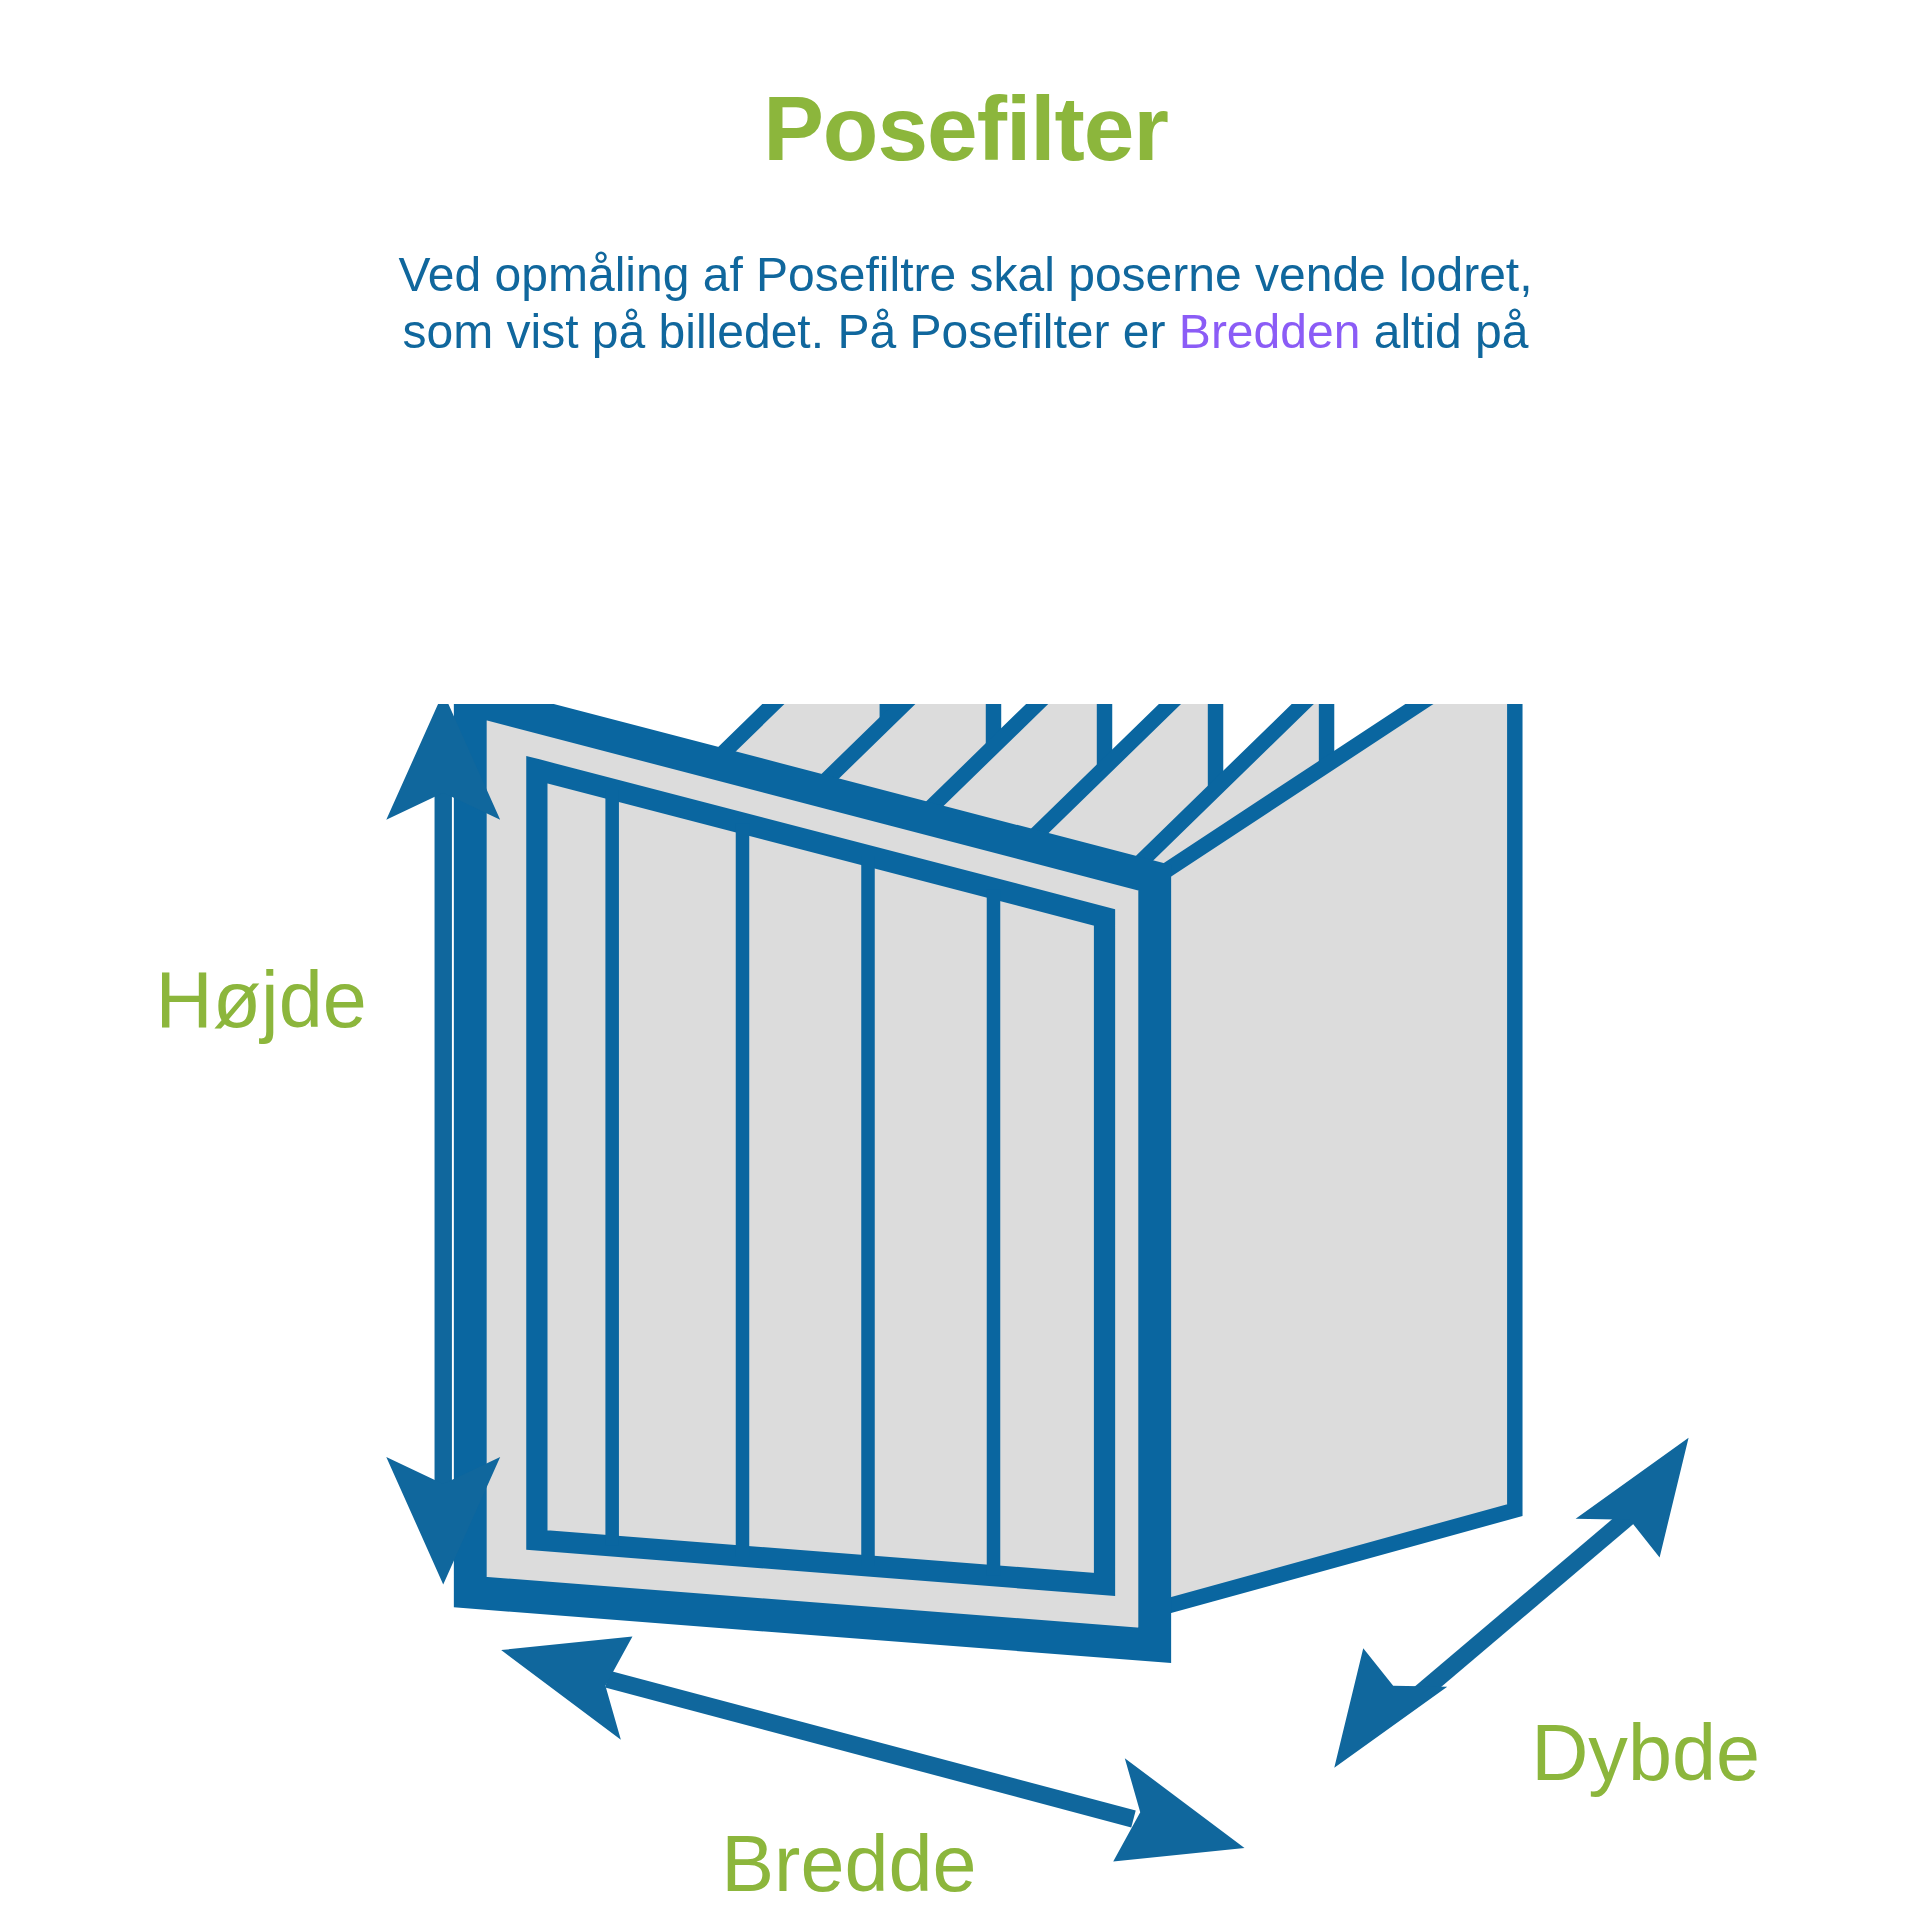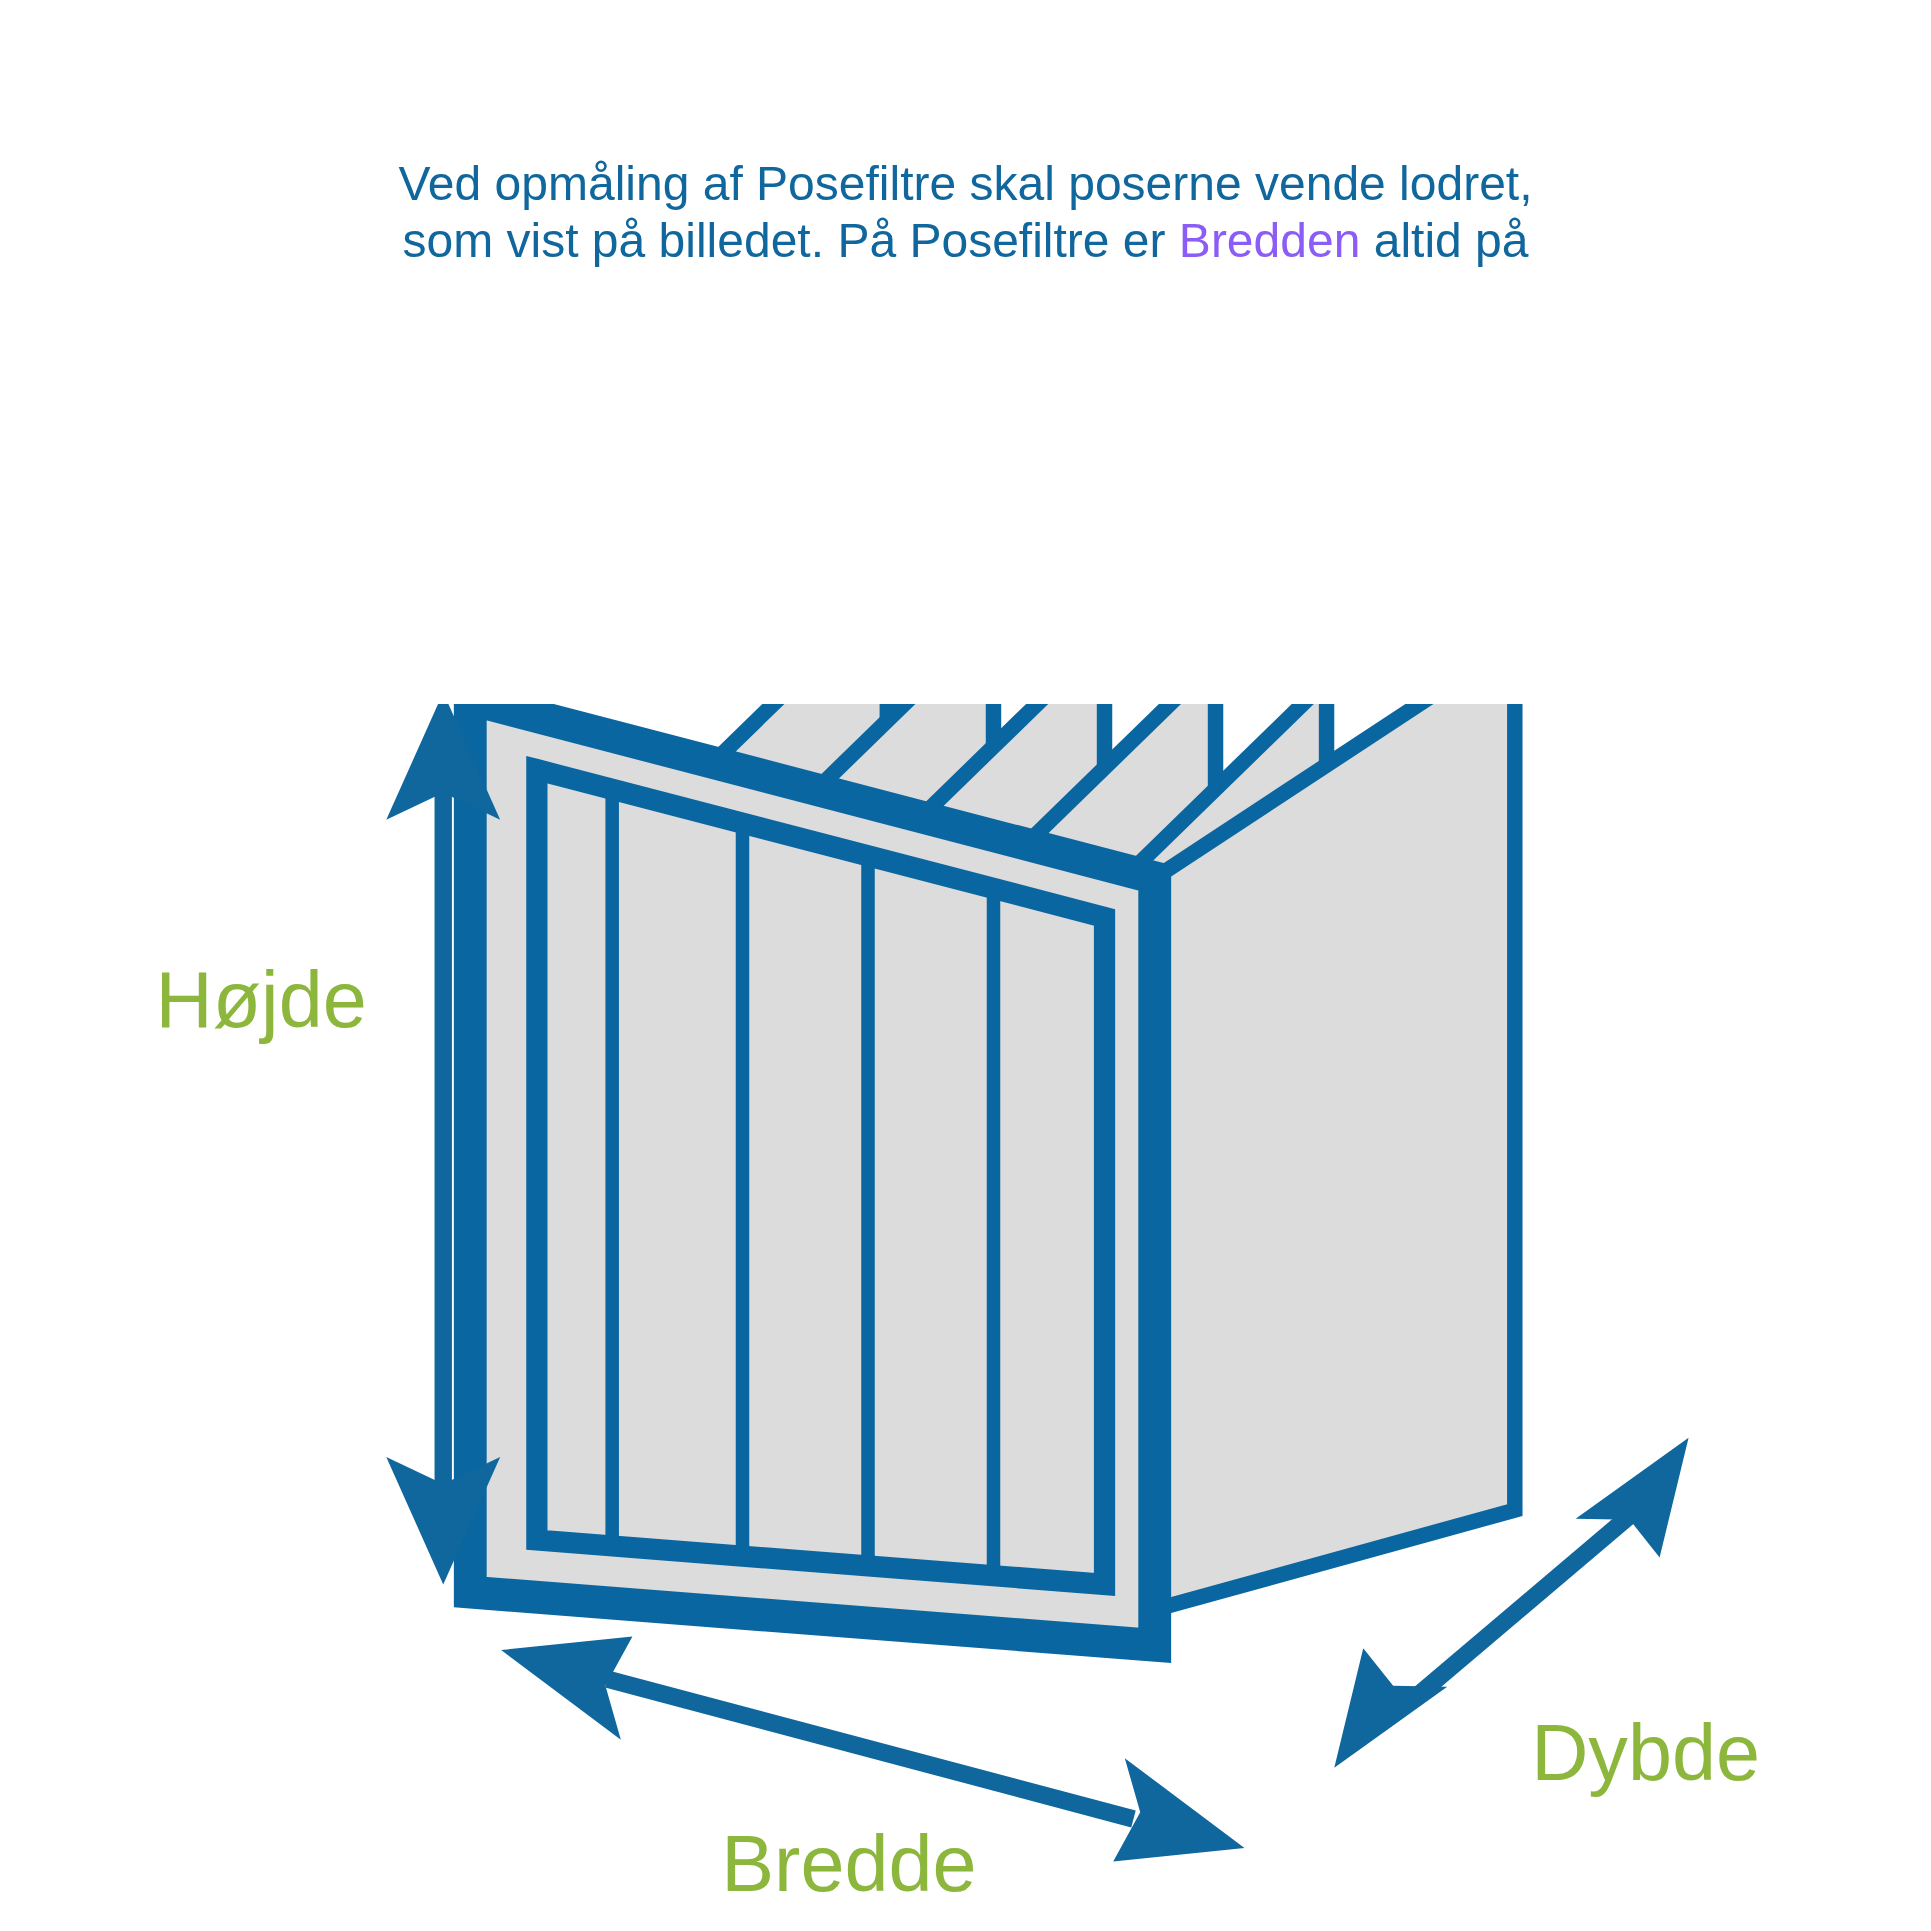--- a/index.html
+++ b/index.html
@@ -72,27 +72,28 @@
     font-family: "Liberation Sans", sans-serif;
     fill: #8CB63C;
   }
 </style>
 </head>
 <body>
 
 <div class="page">
 
   <div class="header">
+    <h1 class="title">Posefilter</h1>
 
     <div class="intro-block">
       <p class="intro">
         <span>Ved opmåling af Posefiltre skal poserne vende lodret,</span>
       </p>
       <p class="intro">
-        <span>som vist på billedet. På Posefiltre er </span><span class="hl">Bredden</span><span> altid på</span>
+        <span>som vist på billedet. På Posefilter er </span><span class="hl">Bredden</span><span> altid på</span>
       </p>
     </div>
   </div>
 
   <div class="diagram-wrap">
     <svg class="diagram" viewBox="0 0 2000 1300" xmlns="http://www.w3.org/2000/svg">
 
       <g>
 
         <path d="M 500 265 L 890 -115 L 890 75 L 575 345 Z" fill="#DCDCDC" stroke="#0A66A0" stroke-width="16" stroke-linejoin="miter"></path>

